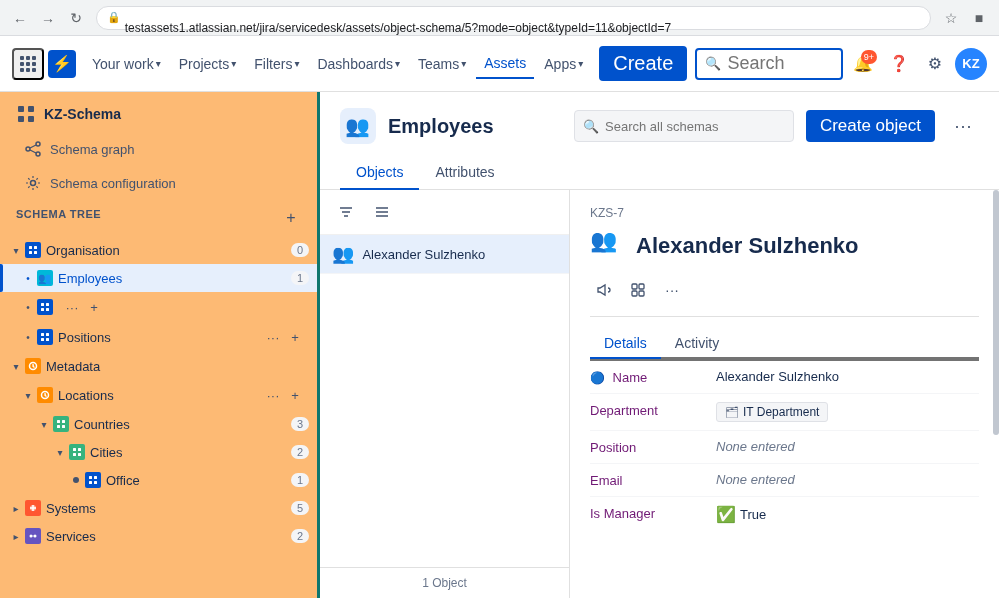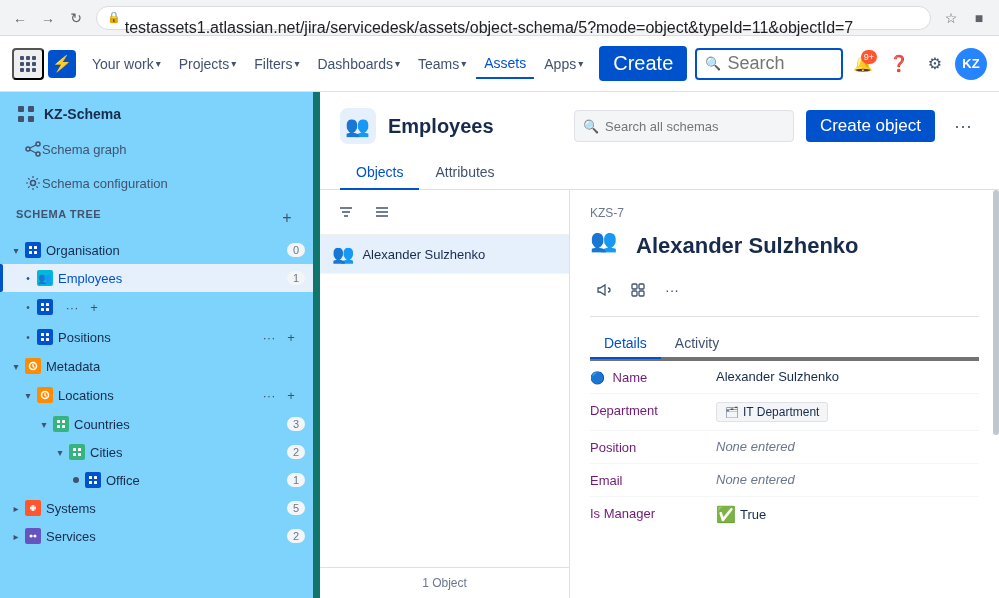--- a/index.html
+++ b/index.html
@@ -19,21 +19,21 @@
     .browser-nav-btn {
       width: 24px; height: 24px; border-radius: 50%; border: none; background: transparent;
       cursor: pointer; display: flex; align-items: center; justify-content: center; color: #5f6368; font-size: 14px;
     }
     .url-bar {
       flex: 1; height: 24px; background: #fff; border: 1px solid #dadce0; border-radius: 12px;
       display: flex; align-items: center; padding: 0 10px; font-size: 12px; color: #202124;
       gap: 4px;
     }
     .url-bar-icon { color: #5f6368; font-size: 11px; }
-    .url-text { font-size: 16px; color: #202124; margin-top: 20px; }
+    .url-text { font-size: 12px; color: #202124; margin-top: 20px; }
     .browser-actions { display: flex; gap: 4px; }
     .browser-action-btn {
       width: 24px; height: 24px; border-radius: 50%; border: none; background: transparent;
       cursor: pointer; display: flex; align-items: center; justify-content: center; color: #5f6368; font-size: 14px;
     }
 
     
     .app-bar {
       height: 56px;
       background: #fff;
@@ -98,40 +98,40 @@
     
     .main-layout {
       display: flex;
       height: calc(598px - 36px - 56px);
     }
 
     
     .sidebar {
       width: 320px;
       min-width: 320px;
-      background: #7dd3fc;
-      border-right: 7px solid #0f766e;
+      background: #fdba74;
+      border-right: 3px solid #0f766e;
       overflow-y: auto;
       overflow-x: hidden;
       position: relative;
     }
     .sidebar-schema-header {
       display: flex; align-items: center; padding: 12px 16px 8px;
       gap: 8px;
     }
     .schema-icon {
       width: 20px; height: 20px; display: flex; align-items: center;
       justify-content: center; color: #42526E;
     }
     .schema-name {
       font-size: 14px; font-weight: 600; color: #172B4D; flex: 1;
     }
     .sidebar-nav-item {
       display: flex; align-items: center; padding: 8px 16px 8px 24px;
-      cursor: pointer; color: #42526E; font-size: 13px;
+      gap: 8px; cursor: pointer; color: #42526E; font-size: 13px;
     }
     .sidebar-nav-icon { width: 18px; height: 18px; display: flex; align-items: center; justify-content: center; color: #42526E; }
     .sidebar-nav-label { font-size: 13px; color: #42526E; }
 
     .schema-tree-header {
       display: flex; align-items: flex-start; padding: 8px 16px; font-size: 11px;
       font-weight: 600; color: #42526E; text-transform: uppercase; letter-spacing: 0.5px; gap: 16px;
     }
     .schema-tree-header .add-btn {
       margin-left: auto; width: 20px; height: 20px; border: none; background: transparent;

